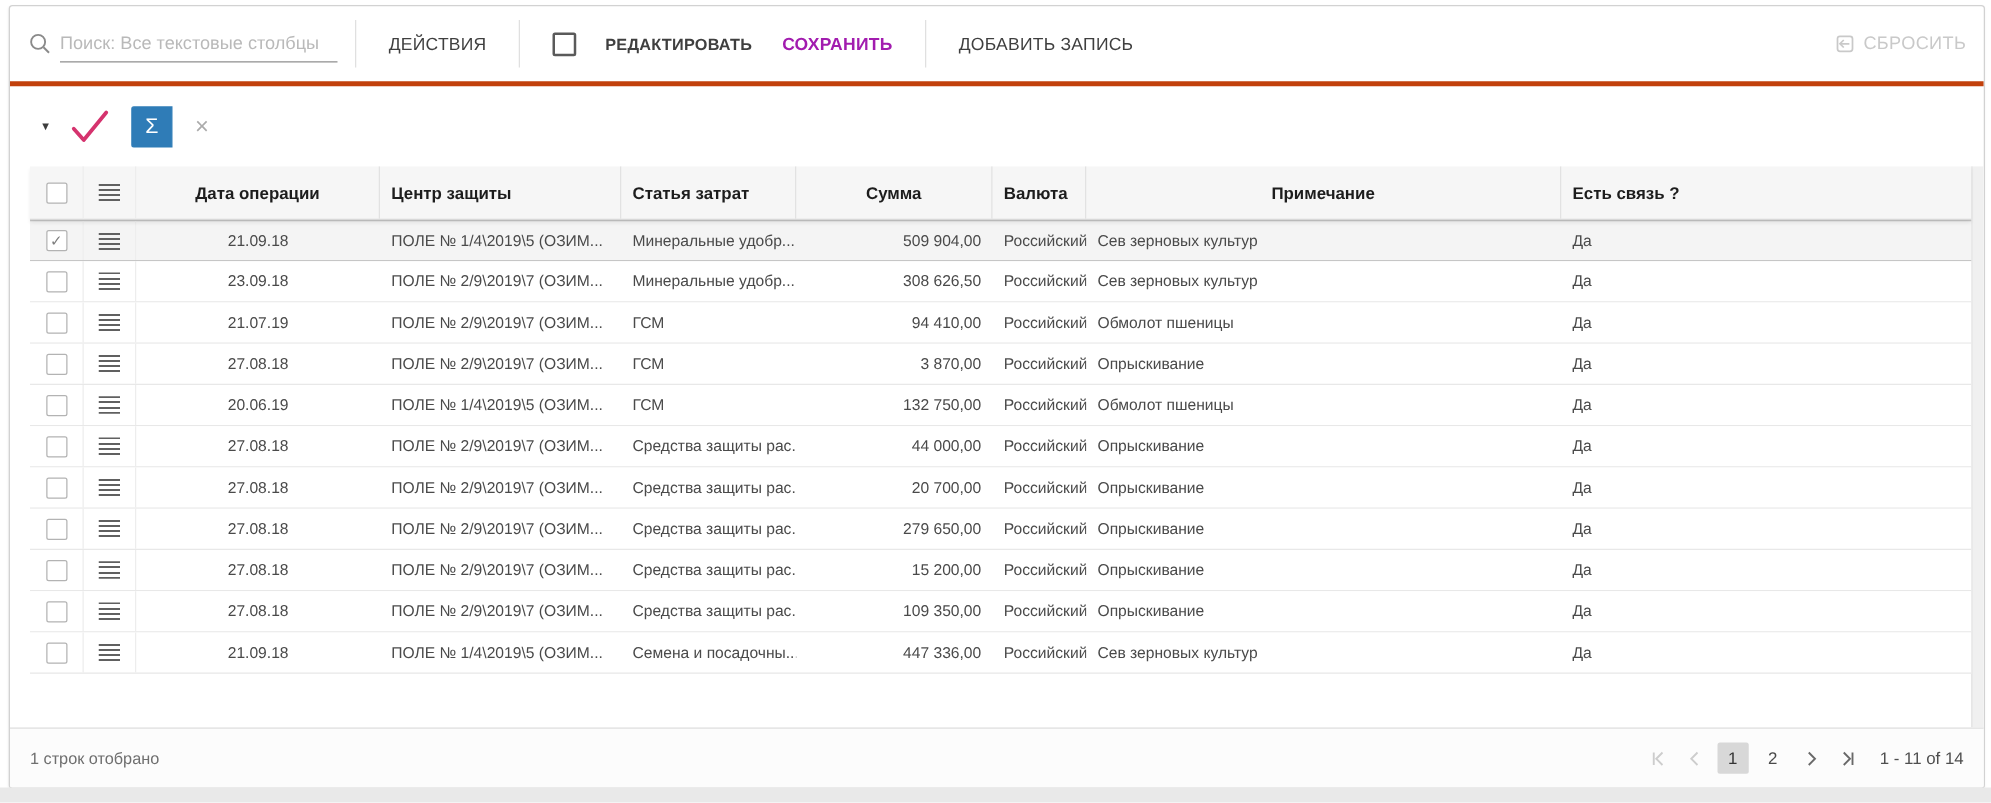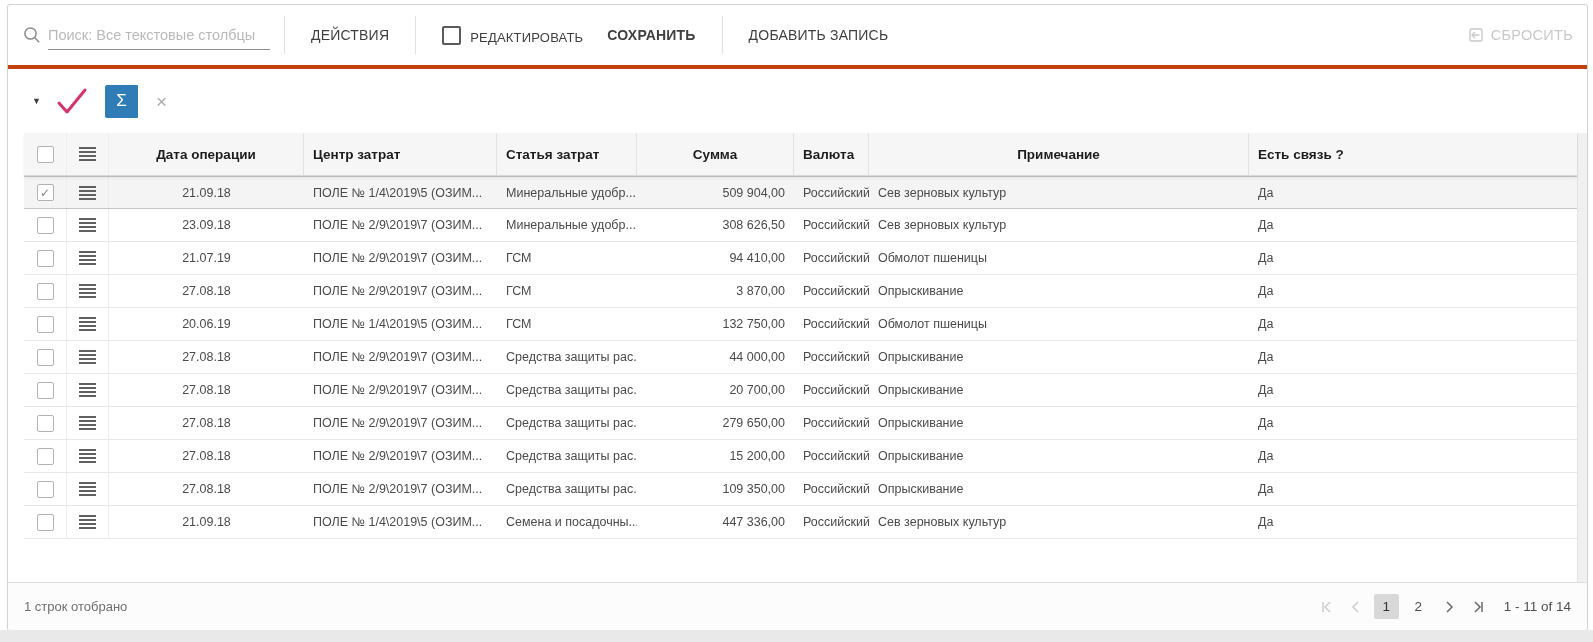--- a/index.html
+++ b/index.html
@@ -14,22 +14,22 @@
   .toolbar { height: 64px; display: flex; align-items: center; border-bottom: 4px solid #c2410c;
     padding: 0 14px; flex-shrink: 0; }
   .search-wrap { display: flex; align-items: center; }
   .search-icon { width: 20px; height: 20px; margin-right: 6px; flex-shrink: 0; }
   .search-input { border: none; border-bottom: 1px solid #8f8f8f; width: 222px; height: 30px;
     font-size: 14.5px; color: #444; outline: none; font-family: inherit; background: transparent; }
   .search-input::placeholder { color: #b9b9b9; }
   .tb-sep { width: 1px; height: 38px; background: #e0e0e0; margin: 0 14px; }
   .tb-btn { background: none; border: none; font-size: 14px; color: #3f3f3f; cursor: pointer;
     padding: 10px 12px; font-family: inherit; letter-spacing: .2px; white-space: nowrap; }
-  .tb-btn.bold { font-weight: bold; color: #404040; }
-  .tb-check { display: flex; align-items: flex-end; gap: 9px; padding: 10px 12px; cursor: pointer; }
+  .tb-btn.bold { font-weight: bold; color: #a21caf; }
+  .tb-check { display: flex; align-items: center; gap: 23px; padding: 10px 12px; cursor: pointer; font-weight: bold; }
   .tb-checkbox { width: 19px; height: 19px; border: 2px solid #5a5a5a; border-radius: 2px; background: #fff; }
   .tb-check span.lbl { font-size: 13px; color: #3f3f3f; letter-spacing: .2px; }
   .tb-right { margin-left: auto; display: flex; align-items: center; }
   .reset-btn { display: flex; align-items: center; gap: 6px; background: none; border: none;
     color: #c9c9c9; font-size: 14.5px; font-family: inherit; letter-spacing: .3px; cursor: default; }
 
   
   .filter-row { height: 64px; display: flex; align-items: center; padding: 0 14px; flex-shrink: 0; }
   .filter-caret { font-size: 9px; color: #3d3d3d; margin: 0 14px 0 10px; cursor: pointer; }
   .filter-check { width: 34px; height: 30px; margin-right: 16px; cursor: pointer; }
@@ -131,21 +131,21 @@
     <div class="scroll-track"></div>
     <div class="grid">
       <div class="grid-header">
         <div class="hcell col-sel">
           <span class="checkbox"></span>
         </div>
         <div class="hcell col-menu">
           <span class="hamburger"></span>
         </div>
         <div class="hcell col-date">Дата операции</div>
-        <div class="hcell col-center">Центр затрат</div>
+        <div class="hcell col-center">Центр защиты</div>
         <div class="hcell col-item">Статья затрат</div>
         <div class="hcell col-sum">Сумма</div>
         <div class="hcell col-cur">Валюта</div>
         <div class="hcell col-note">Примечание</div>
         <div class="hcell col-link">Есть связь ?</div>
       </div>
       <div>
           <div class="grid-row selected">
             <div class="cell col-sel">
               <span class="checkbox">✓</span>

